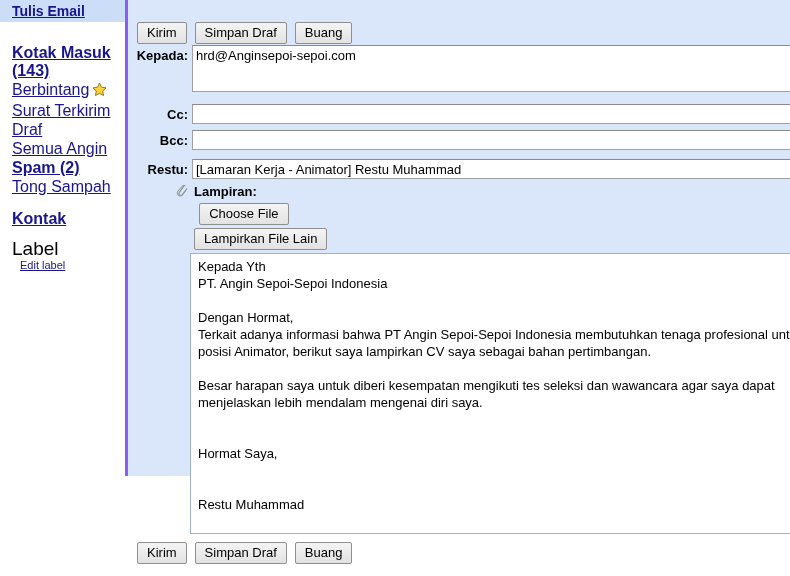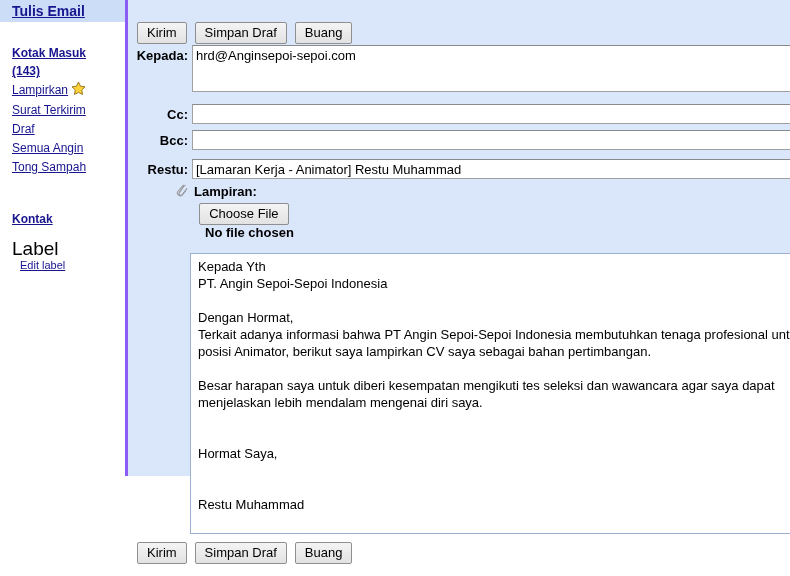--- a/index.html
+++ b/index.html
@@ -51,21 +51,21 @@
   }
   #nav {
     position: absolute;
     left: 12px; top: 44px;
     width: 113px;
   }
   .nav-item {
     display: block;
     color: #18158e;
     text-decoration: underline;
-    font-size: 12px;
+    font-size: 16px;
     line-height: 18px;
     cursor: pointer;
     white-space: nowrap;
     margin-bottom: 1px;
   }
   .nav-item.bold { font-weight: bold; }
   .nav-item.wrap { white-space: normal; width: 100px; }
   .star-icon {
     display: inline-block;
     vertical-align: -2px;
@@ -235,28 +235,29 @@
 <div id="top-band"></div>
 
 <div id="sidebar">
   <div id="sidebar-header"></div>
   <a id="compose-link">Tulis Email</a>
 
   <div id="nav">
     <a class="nav-item bold wrap">Kotak Masuk (143)</a>
 
     <span style="display:block;line-height:18px;white-space:nowrap;">
-      <a class="nav-item" style="display:inline;">Lampirkan</a><span class="star-icon"><svg width="15" height="15" viewBox="0 0 24 24">
+      <a class="nav-item" style="display:inline;">Berbintang</a><span class="star-icon"><svg width="15" height="15" viewBox="0 0 24 24">
             <polygon points="12,1.6 15.2,8.3 22.4,9.3 17.2,14.4 18.5,21.6 12,18.2 5.5,21.6 6.8,14.4 1.6,9.3 8.8,8.3" fill="#ffd23a" stroke="#8a6a12" stroke-width="1.4" stroke-linejoin="round"></polygon>
           </svg></span>
     </span>
 
     <a class="nav-item">Surat Terkirim</a>
     <a class="nav-item">Draf</a>
     <a class="nav-item">Semua Angin</a>
+    <a class="nav-item bold">Spam (2)</a>
     <a class="nav-item">Tong Sampah</a>
   </div>
 
   <div id="contacts-wrap">
     <a class="nav-item bold">Kontak</a>
   </div>
 
   <div id="label-wrap">
     <div id="label-title">Label</div>
     <a id="edit-label">Edit label</a>
@@ -299,20 +300,23 @@
       </svg>
     </div>
     <div id="attach-label">Lampiran:</div>
   </div>
 
   <div id="file-row">
     <button class="btn">Choose File</button>
     <span id="no-file-text">No file chosen</span>
   </div>
 
+  <div id="attach-more-row">
+    <button class="btn">Lampirkan File Lain</button>
+  </div>
 
   <div id="body-wrap">
     <div id="body-textarea" contenteditable="true" spellcheck="false" style="">Kepada Yth
 PT. Angin Sepoi-Sepoi Indonesia
 
 Dengan Hormat,
 Terkait adanya informasi bahwa PT Angin Sepoi-Sepoi Indonesia membutuhkan tenaga profesional untuk posisi Animator, berikut saya lampirkan CV saya sebagai bahan pertimbangan.
 
 Besar harapan saya untuk diberi kesempatan mengikuti tes seleksi dan wawancara agar saya dapat menjelaskan lebih mendalam mengenai diri saya.
 

